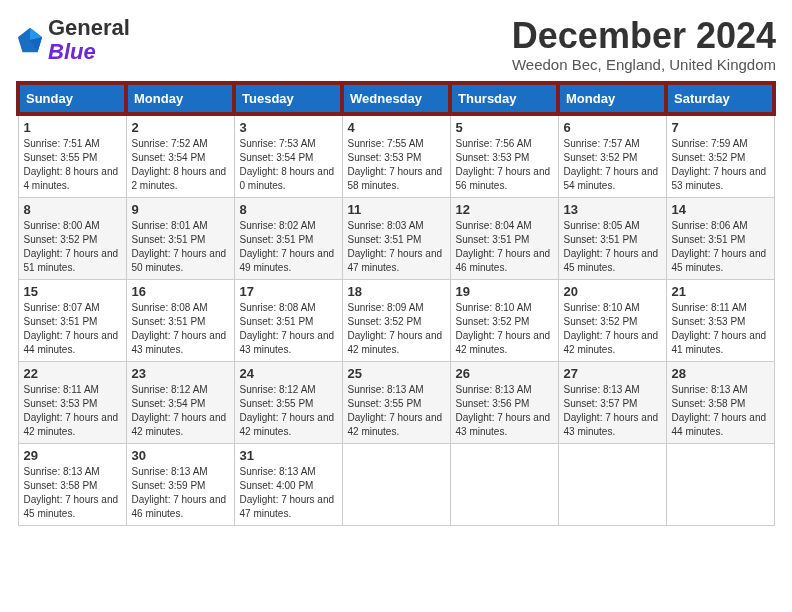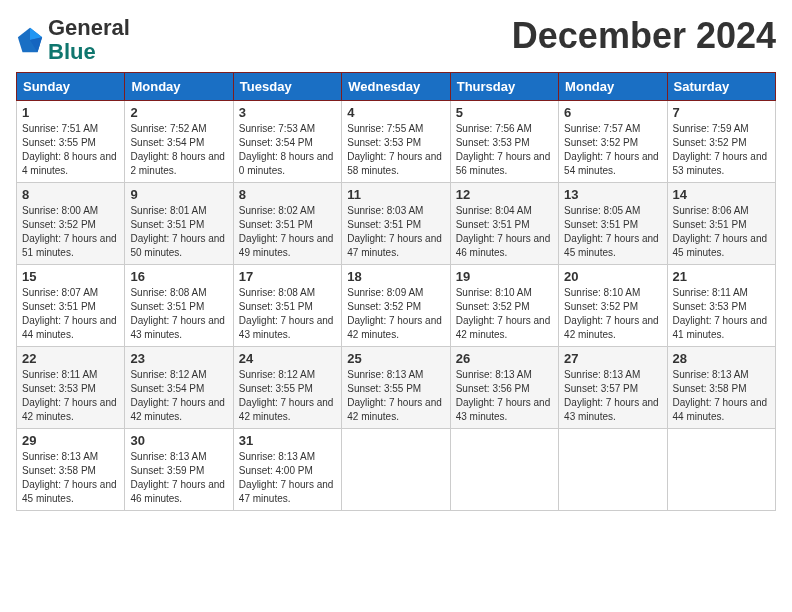--- a/index.html
+++ b/index.html
@@ -20,21 +20,21 @@
       display: flex;
       align-items: center;
       gap: 4px;
     }
     .logo-text {
       font-size: 22px;
       font-weight: bold;
       line-height: 1.1;
     }
     .logo-general { color: #333; }
-    .logo-blue { color: #0f766e; }
+    .logo-blue { color: #6d28d9; font-style: italic; }
     .logo-icon {
       width: 28px;
       height: 28px;
     }
     .title-block {
       text-align: right;
     }
     .month-title {
       font-size: 36px;
       font-weight: bold;
@@ -51,21 +51,21 @@
       border-collapse: collapse;
       font-size: 10.5px;
     }
     .calendar th {
       background: #1a6fc4;
       color: #fff;
       text-align: left;
       padding: 6px 6px;
       font-size: 13px;
       font-weight: bold;
-      border: 1px solid #7f1d1d;
+      border: 4px solid #7f1d1d;
     }
     .calendar td {
       border: 1px solid #ccc;
       vertical-align: top;
       padding: 4px 5px;
       width: calc(100% / 7);
       min-height: 80px;
       background: #fff;
     }
     .calendar tr:nth-child(even) td {
@@ -99,20 +99,21 @@
     </svg>
     <div>
       <div class="logo-text">
         <span class="logo-general">General</span><br>
         <span class="logo-blue">Blue</span>
       </div>
     </div>
   </div>
   <div class="title-block">
     <div class="month-title">December 2024</div>
+    <div class="location">Weedon Bec, England, United Kingdom</div>
   </div>
 </div>
 
 <table class="calendar">
   <thead>
     <tr>
     <th>Sunday</th>
         <th>Monday</th>
         <th>Tuesday</th>
         <th>Wednesday</th>

